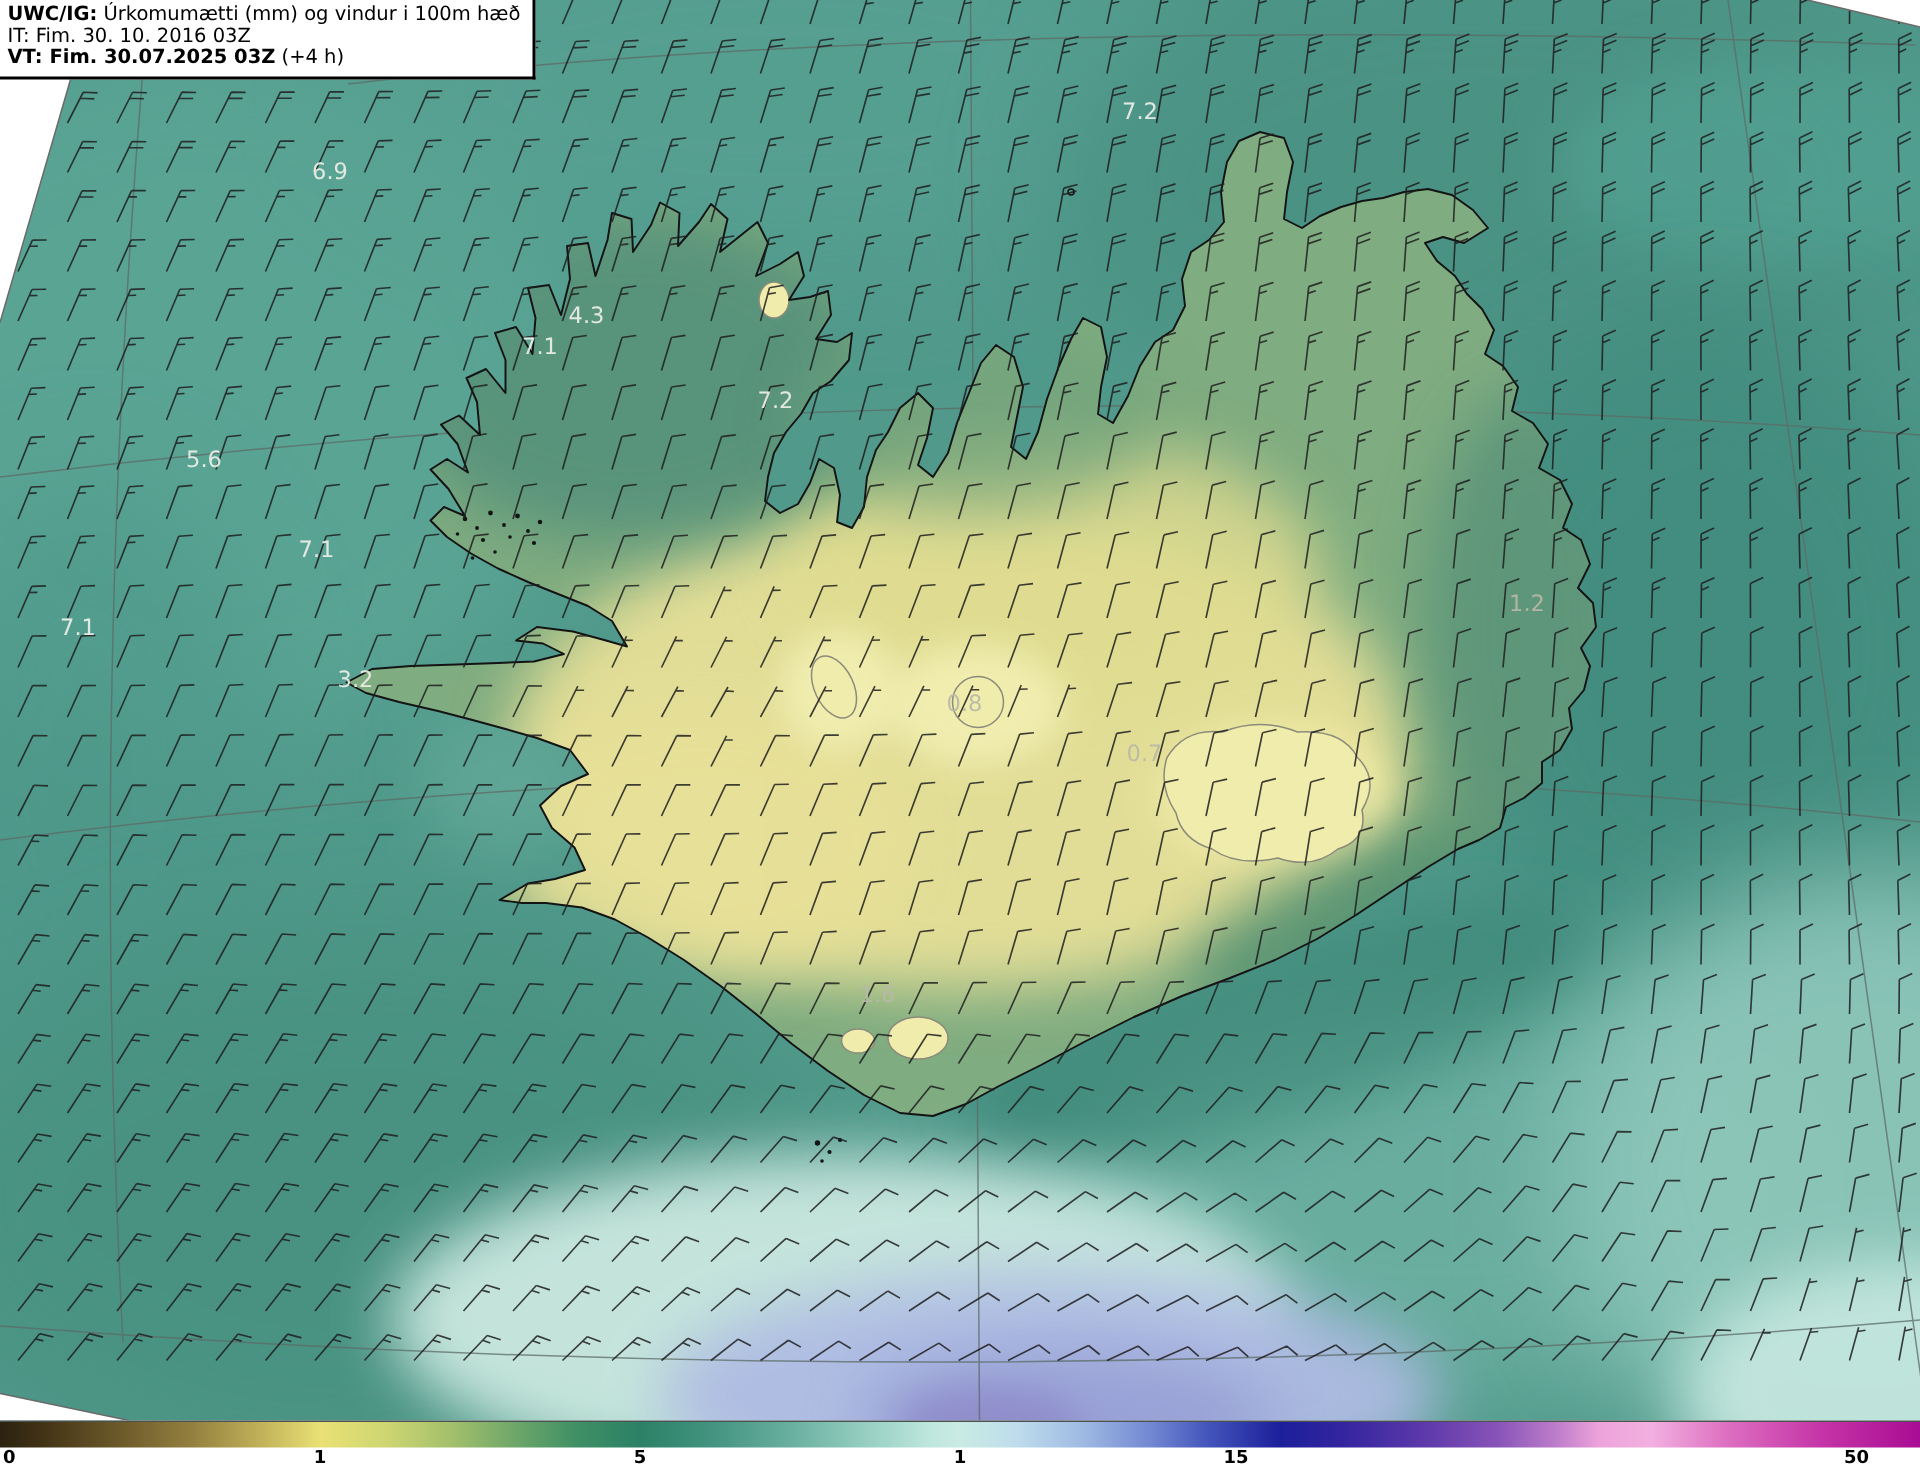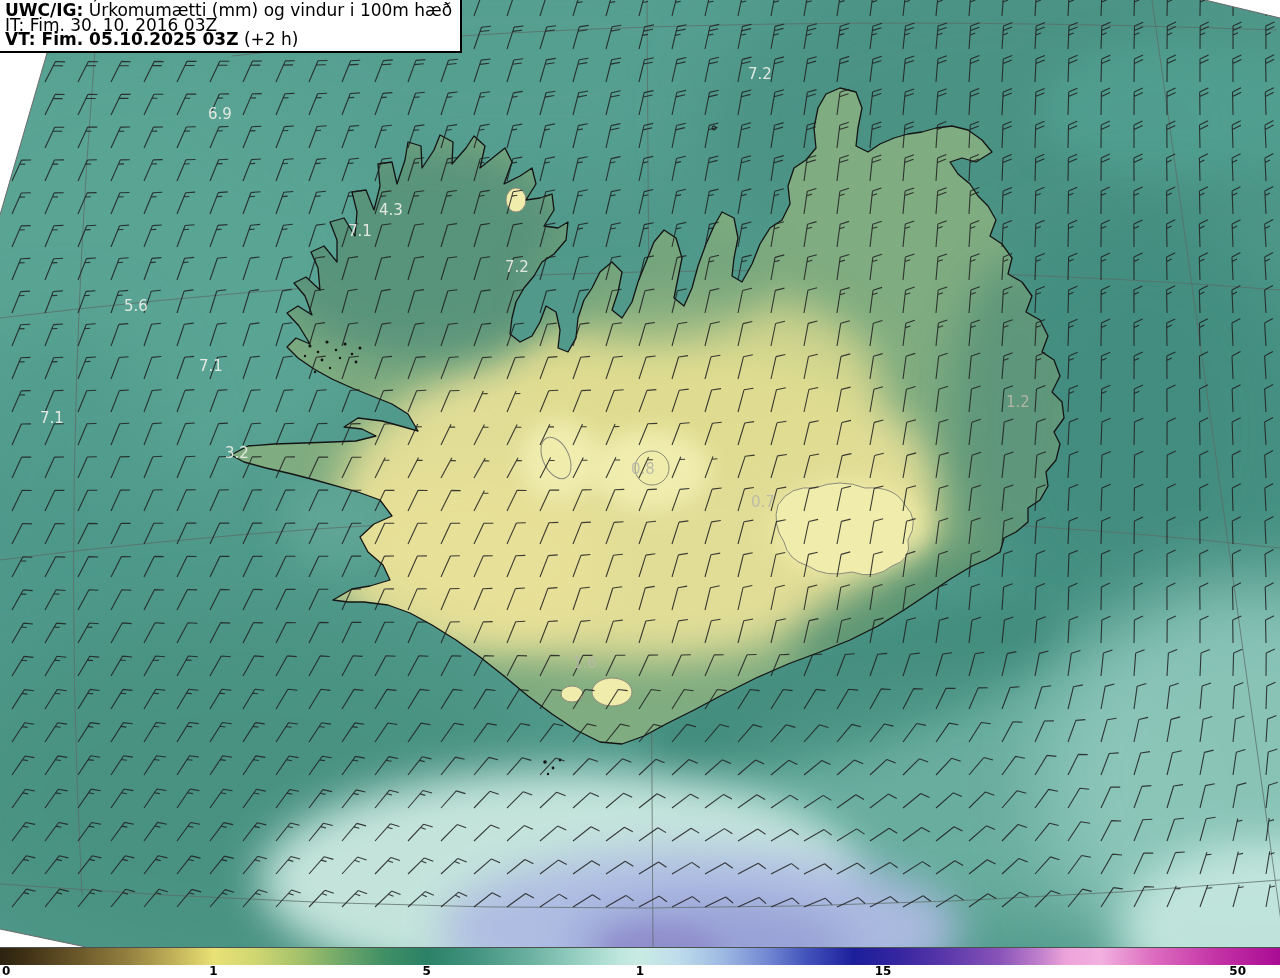--- a/index.html
+++ b/index.html
@@ -1,21 +1,21 @@
 <!DOCTYPE html>
 <html><head>
 <meta charset="utf-8">
 <style>
   html,body{margin:0;padding:0;background:#ffffff;}
   .stage{position:relative;width:1280px;height:978px;overflow:hidden;background:#fff;
          font-family:"DejaVu Sans","Liberation Sans",sans-serif;}
   .mapwrap{position:absolute;left:0;top:0;width:1280px;height:948px;}
   svg{display:block;}
   .titlebox{position:absolute;left:0;top:0;background:#ffffff;border-right:2px solid #000;
-            border-bottom:2px solid #000;padding:3px 8px 4px 5px;font-size:17px;line-height:14.5px;
+            border-bottom:2px solid #000;padding:3px 8px 4px 5px;font-size:13px;line-height:14.5px;
             color:#000;white-space:nowrap;z-index:30;}
   .titlebox b{font-weight:bold;}
   .cbar{position:absolute;left:0;top:947px;width:1280px;height:31px;background:#fff;z-index:20;}
   .cbar-line{position:absolute;left:0;top:0;width:1280px;height:1px;background:#4a5350;}
   .cbar-grad{position:absolute;left:0;top:1px;width:1280px;height:17px;}
   .cbar-ticks{position:absolute;left:0;top:18px;width:1280px;height:13px;}
   .cbar-ticks span{position:absolute;top:-1px;font-size:12px;font-weight:600;color:#000;
                    transform:translateX(-50%);}
   .cbar-ticks span.first{transform:none;}
   .cbar-ticks span.last{transform:translateX(-100%);}
@@ -179,29 +179,29 @@
       <polygon points="1205,0 1280,0 1280,18" fill="#ffffff"></polygon>
       <polygon points="0,929 86,947 0,947" fill="#ffffff"></polygon>
       <path id="frameLines" d="M47 53 L0 215 M1205 0 L1280 18 M0 929 L86 947" fill="none" stroke="#6a6a6a" stroke-width="1"></path>
     </g>
   </svg>
   </div>
 
   <div class="titlebox">
     <div><b>UWC/IG:</b><span> Úrkomumætti (mm) og vindur i 100m hæð</span></div>
     <div>IT: Fim. 30. 10. 2016 03Z</div>
-    <div><b>VT: Fim. 05.10.2025 03Z</b><span> (+2 h)</span></div>
+    <div><b>VT: Fim. 30.07.2025 03Z</b><span> (+4 h)</span></div>
   </div>
 
   <div class="cbar">
     <div class="cbar-line"></div>
     <div class="cbar-grad" id="cbarGrad" style="background: linear-gradient(to right, rgb(43, 34, 16) 0%, rgb(63, 49, 21) 2%, rgb(106, 87, 41) 6%, rgb(147, 128, 63) 10%, rgb(192, 176, 88) 13.5%, rgb(233, 225, 117) 16.7%, rgb(207, 214, 113) 20%, rgb(163, 192, 107) 23.5%, rgb(107, 165, 105) 27%, rgb(64, 144, 101) 30%, rgb(43, 129, 102) 33.3%, rgb(66, 147, 127) 37%, rgb(103, 174, 157) 41%, rgb(149, 206, 193) 45%, rgb(191, 231, 221) 48.5%, rgb(201, 235, 227) 50%, rgb(190, 220, 236) 53%, rgb(157, 185, 226) 56.5%, rgb(113, 135, 210) 60%, rgb(67, 83, 187) 63%, rgb(28, 31, 155) 66.7%, rgb(52, 37, 159) 70%, rgb(91, 56, 170) 74%, rgb(136, 83, 184) 78%, rgb(188, 124, 202) 81%, rgb(237, 163, 218) 83.3%, rgb(242, 176, 224) 86%, rgb(221, 110, 192) 90%, rgb(196, 51, 166) 95%, rgb(169, 12, 148) 100%);"></div>
     <div class="cbar-ticks" id="cbarTicks">
         <span class="first" style="left: 2px;">0</span>
         <span style="left: 213.376px;">1</span>
         <span style="left: 426.624px;">5</span>
         <span style="left: 640px;">1</span>
-        <span style="left: 883px;">15</span>
+        <span style="left: 824px;">15</span>
         <span style="left: 1113px; margin-top: 24px;">30</span>
         <span class="last" style="left: 1246px;">50</span>
       </div>
   </div>
 </div>
 
 </body></html>

